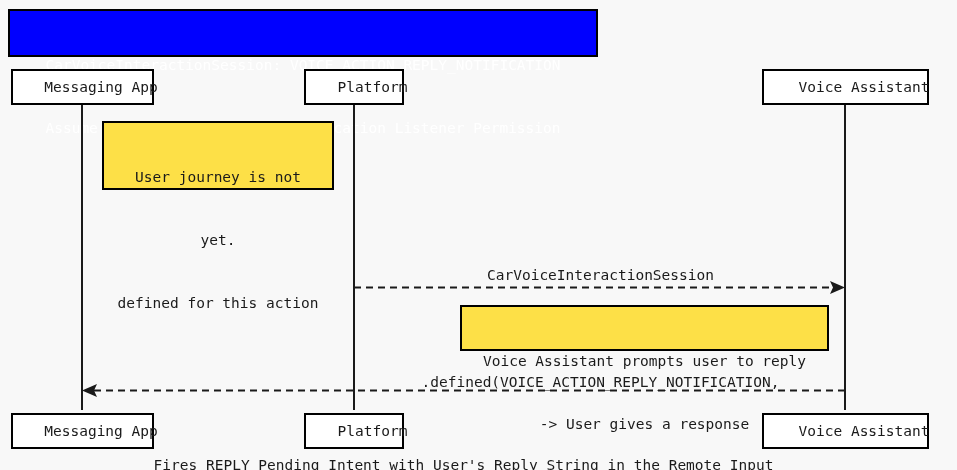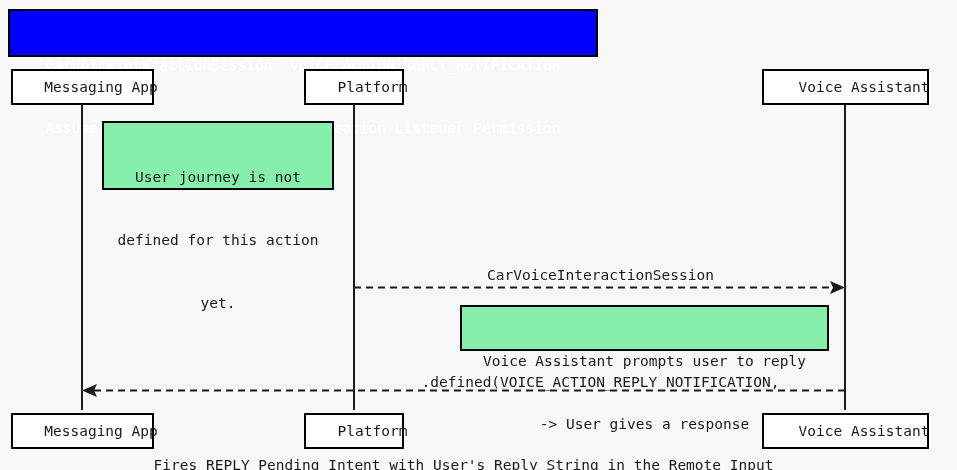--- a/index.html
+++ b/index.html
@@ -57,21 +57,21 @@
   .lifeline {
     position: absolute;
     width: 2px;
     background: #1a1a1a;
   }
 
   
   .note {
     position: absolute;
     border: 2px solid #000000;
-    background: #86efac;
+    background: #fde047;
     box-sizing: border-box;
     font-size: 14.5px;
     line-height: 21px;
     color: #1a1a1a;
     text-align: center;
     white-space: pre;
     padding: 2px 4px;
   }
   .note-line { display: block; }
 
@@ -111,22 +111,22 @@
   </div>
   <div class="participant" style="left:304px; top:69px; width:100px;">
     <span>Platform</span>
   </div>
   <div class="participant" style="left:762px; top:69px; width:167px;">
     <span>Voice Assistant</span>
   </div>
 
   <div class="note" style="left:102px; top:121px; width:232px; height:69px;">
     <span class="note-line">User journey is not</span>
+    <span class="note-line">yet.</span>
     <span class="note-line">defined for this action</span>
-    <span class="note-line">yet.</span>
   </div>
 
   <div class="msg-label" style="left:360px; top:179px; width:481px;">
     <span class="msg-line">CarVoiceInteractionSession</span>
     <span class="msg-line">.defined(VOICE_ACTION_REPLY_NOTIFICATION,</span>
     <span class="msg-line">Voice payload,</span>
     <span class="msg-line">VoiceInteractionSession.SHOW_SOURCE_NOTIFICATION)</span>
   </div>
 
   <svg class="arrow-svg" style="left:354px; top:279px; width:492px; height:18px;" viewBox="0 0 492 18">

